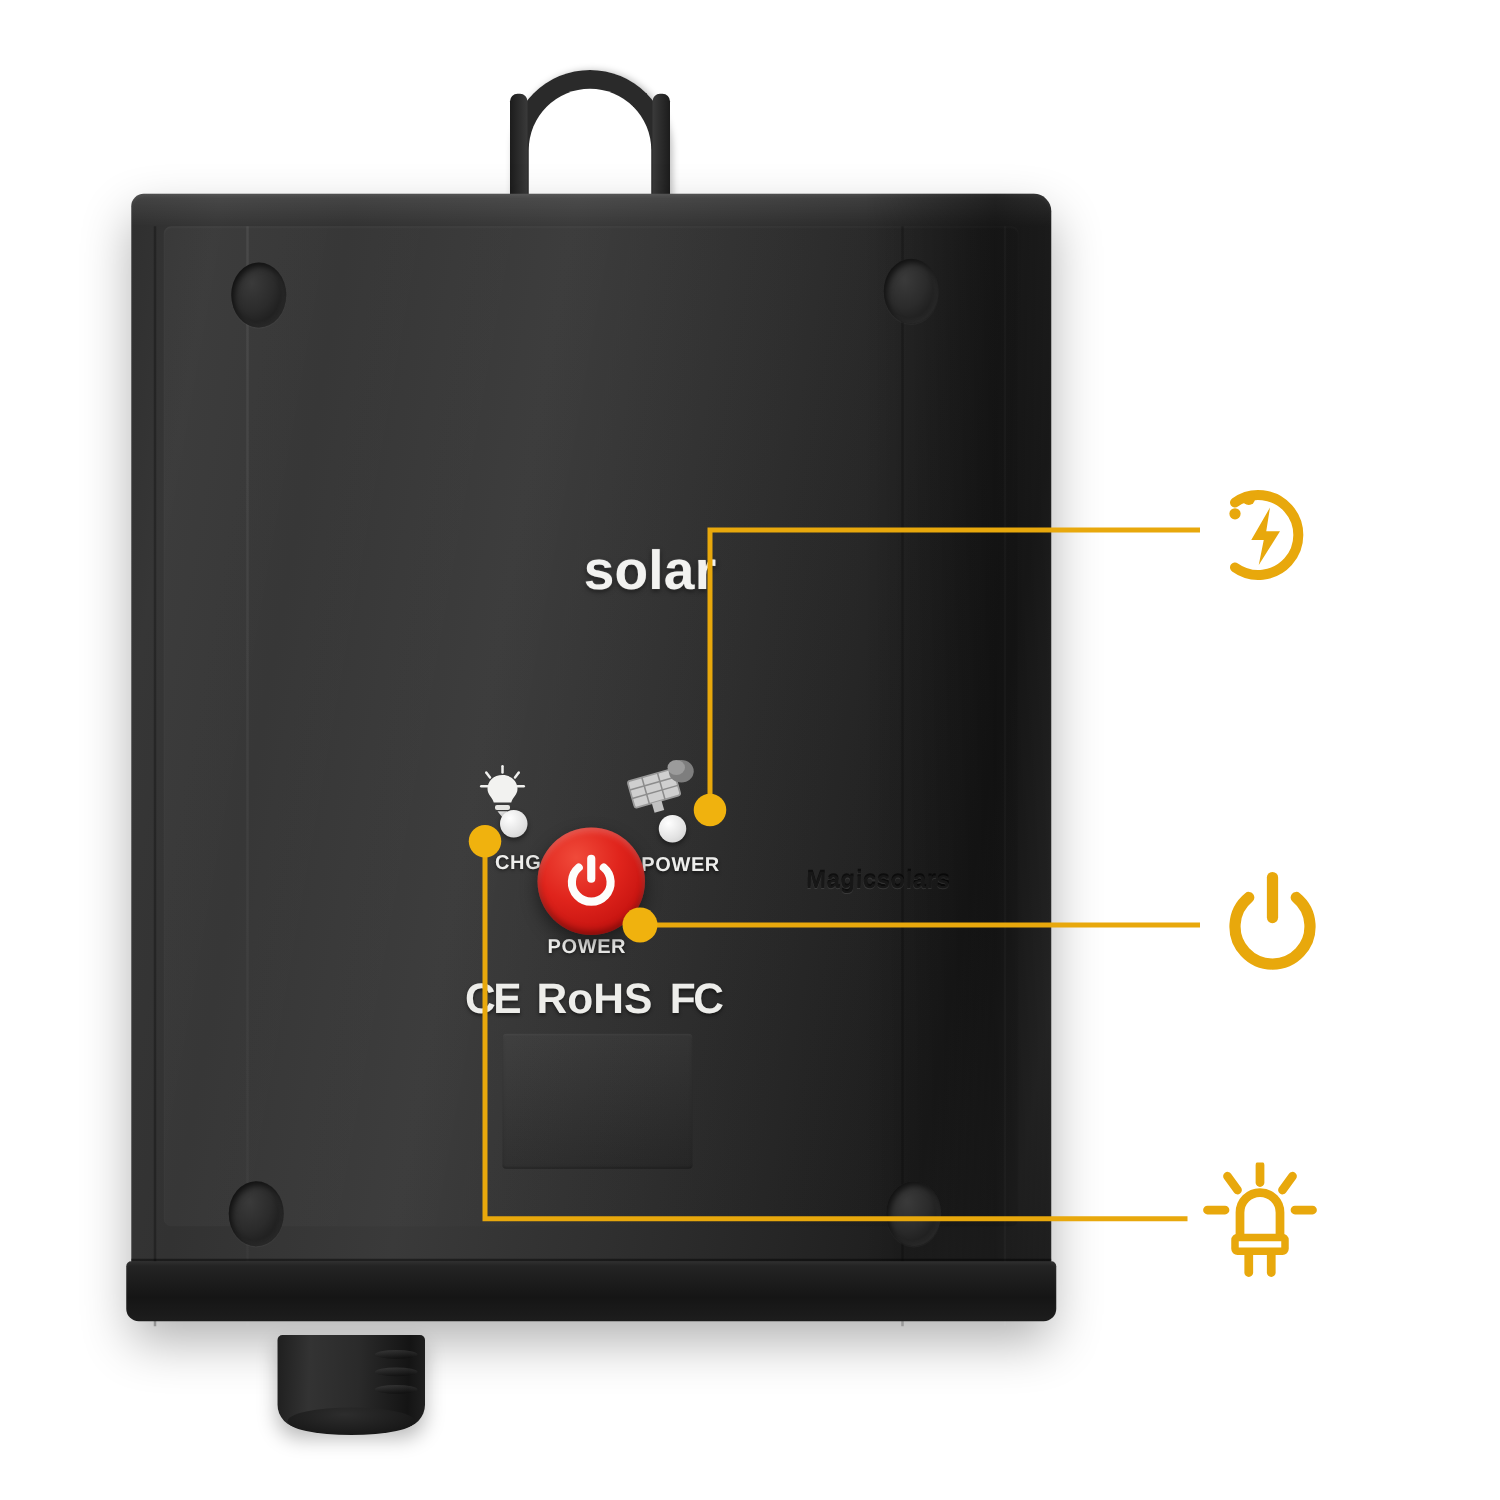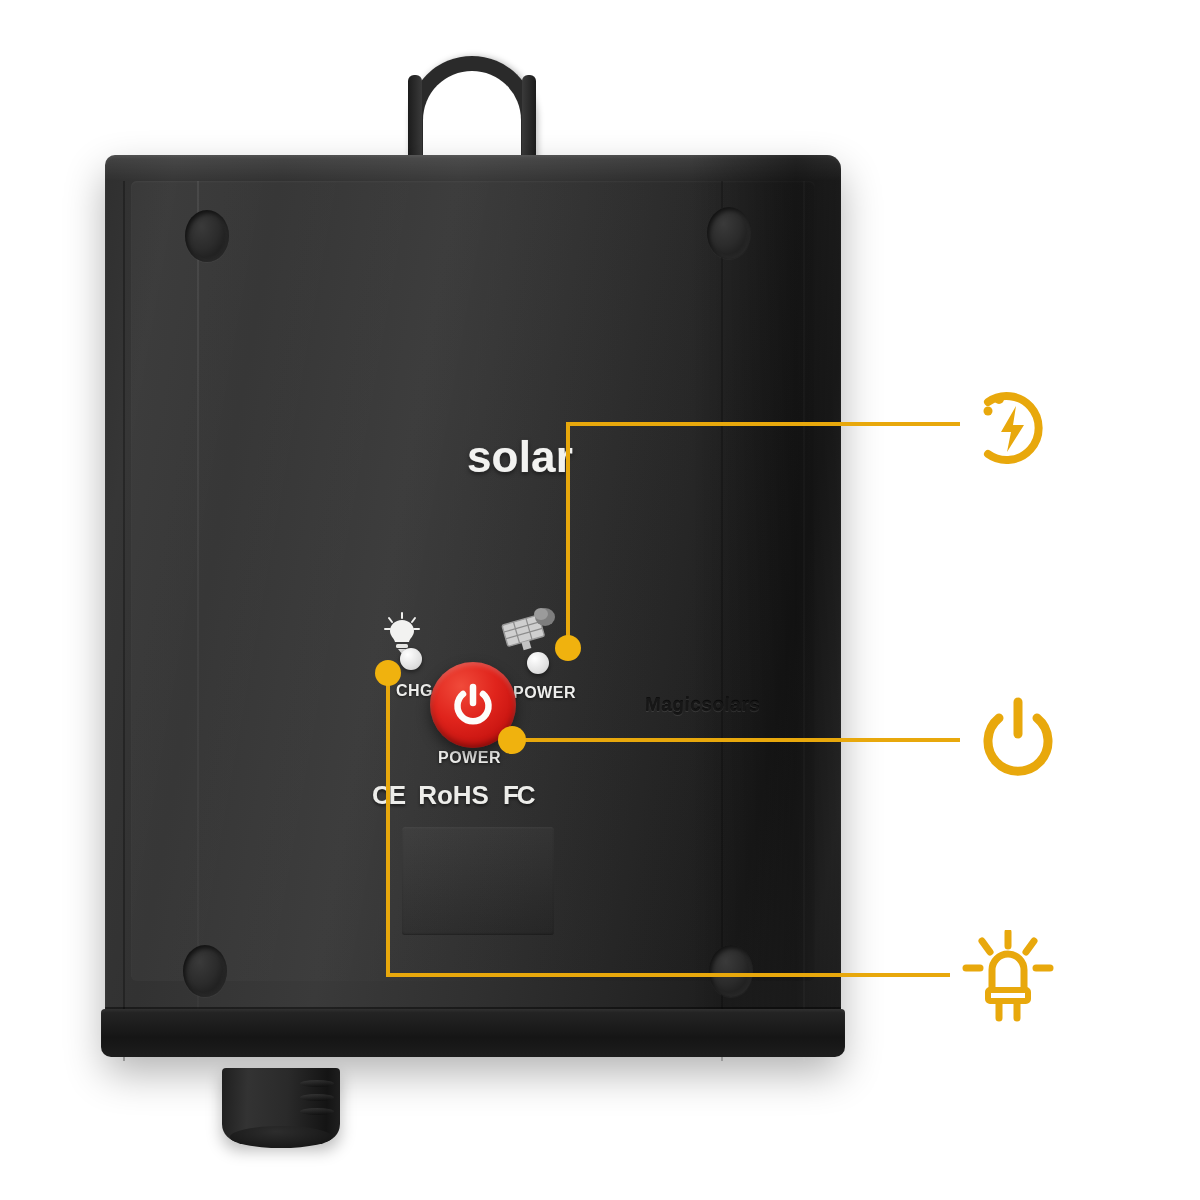--- a/index.html
+++ b/index.html
@@ -197,21 +197,21 @@
     transform:skewX(-2deg);
   }
 
   .certs {
     position:absolute;
     left:372px; top:780px;
     display:flex;
     align-items:flex-end;
     gap:14px;
     color:#ededea;
-    font-size:26px;
+    font-size:34px;
     font-weight:700;
     text-shadow:0 2px 3px rgba(0,0,0,0.5);
   }
   .cert-ce, .cert-fc { letter-spacing:-2px; font-style:normal; }
 
   
   .led-dot {
     position:absolute;
     width:22px; height:22px;
     border-radius:50%;

